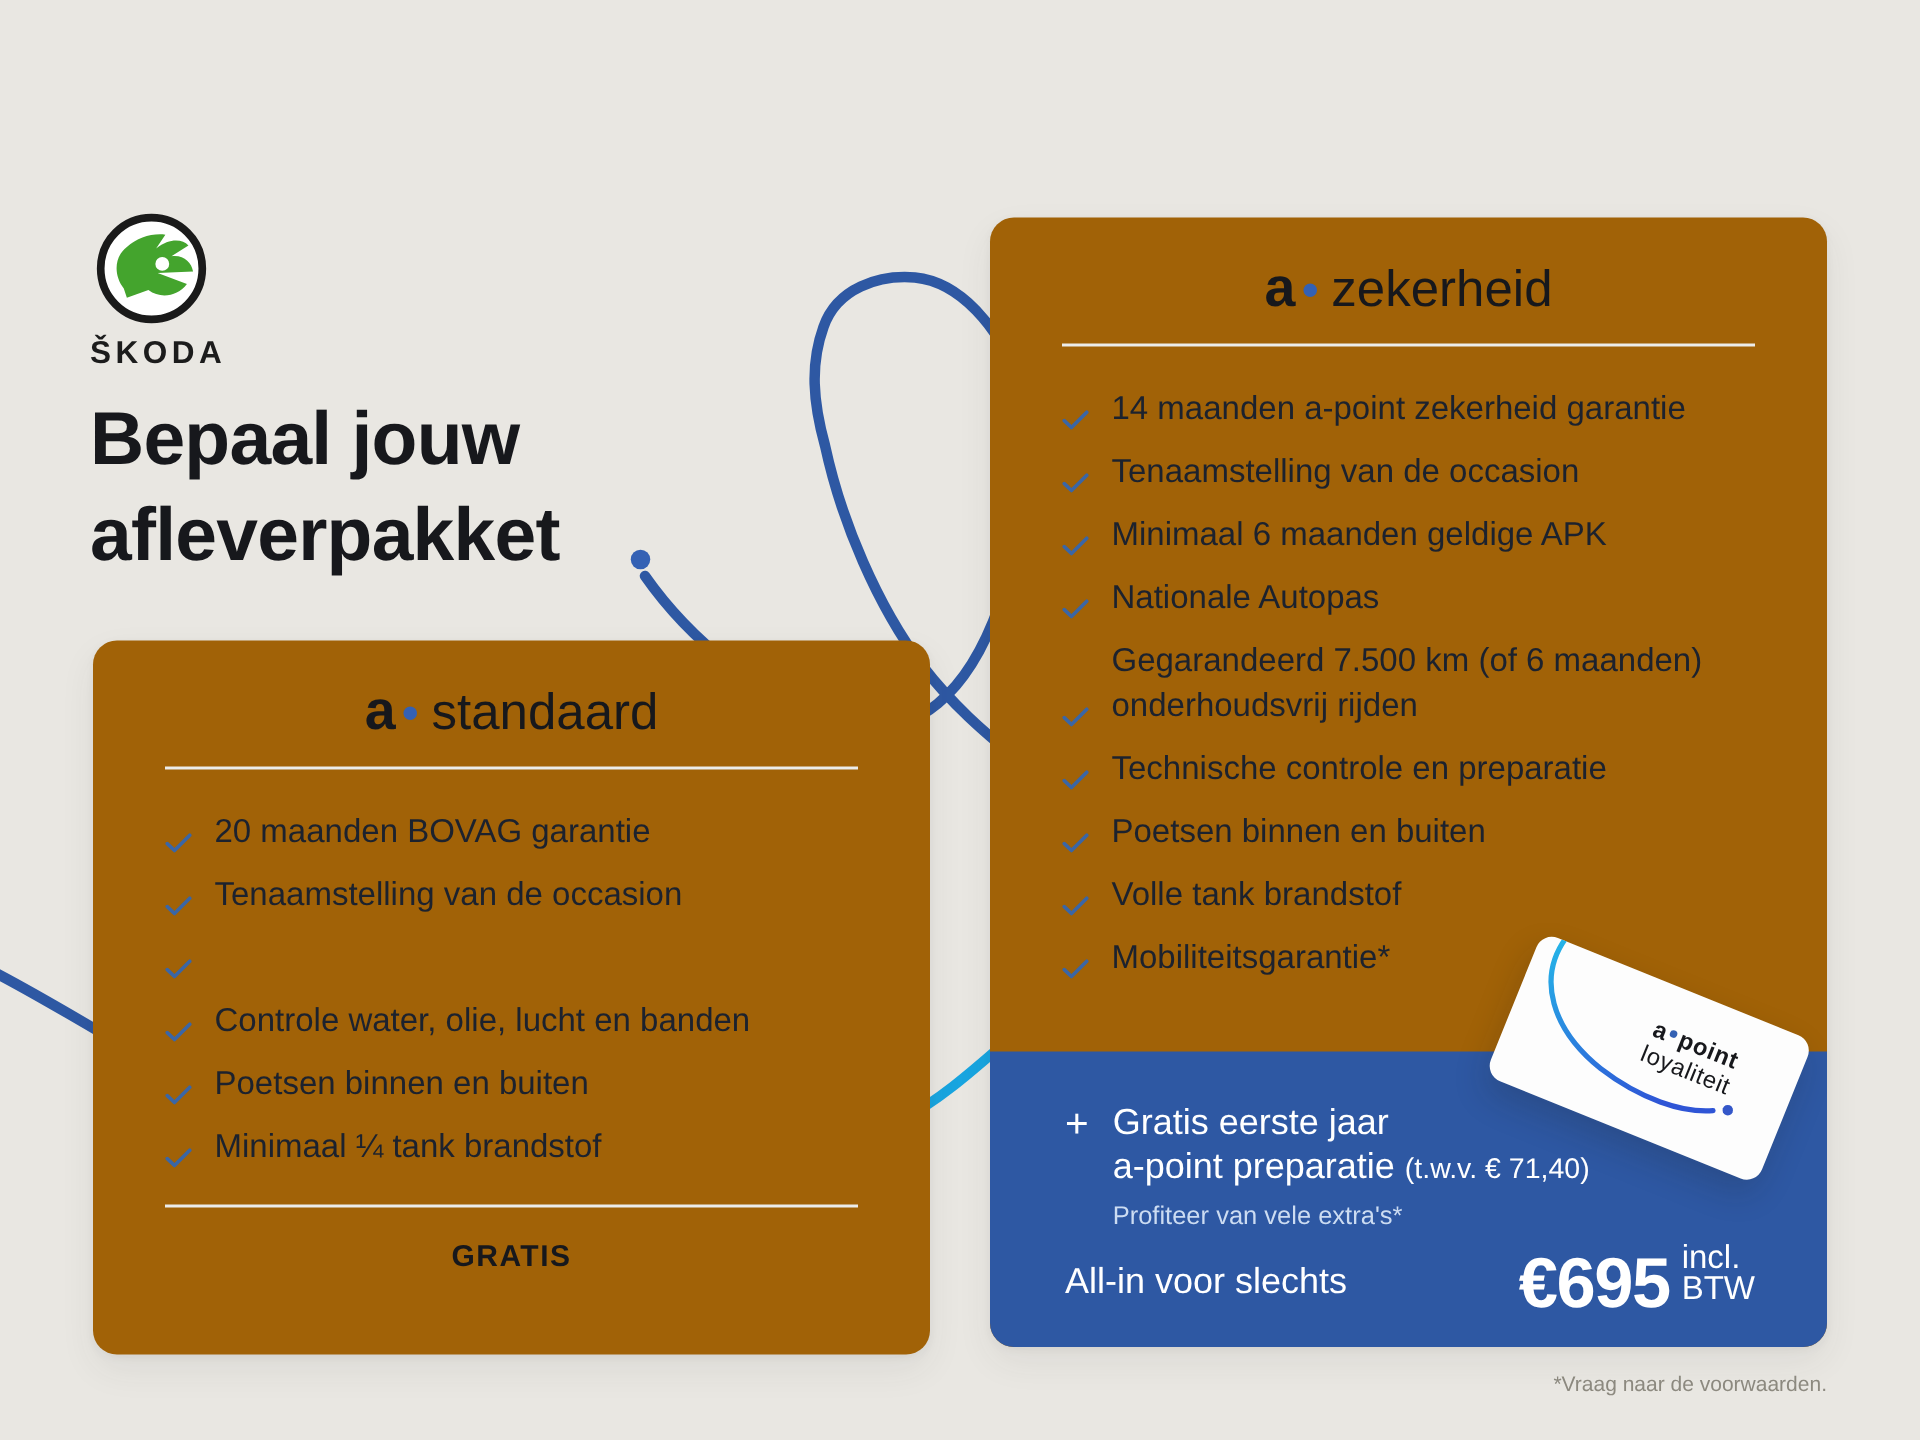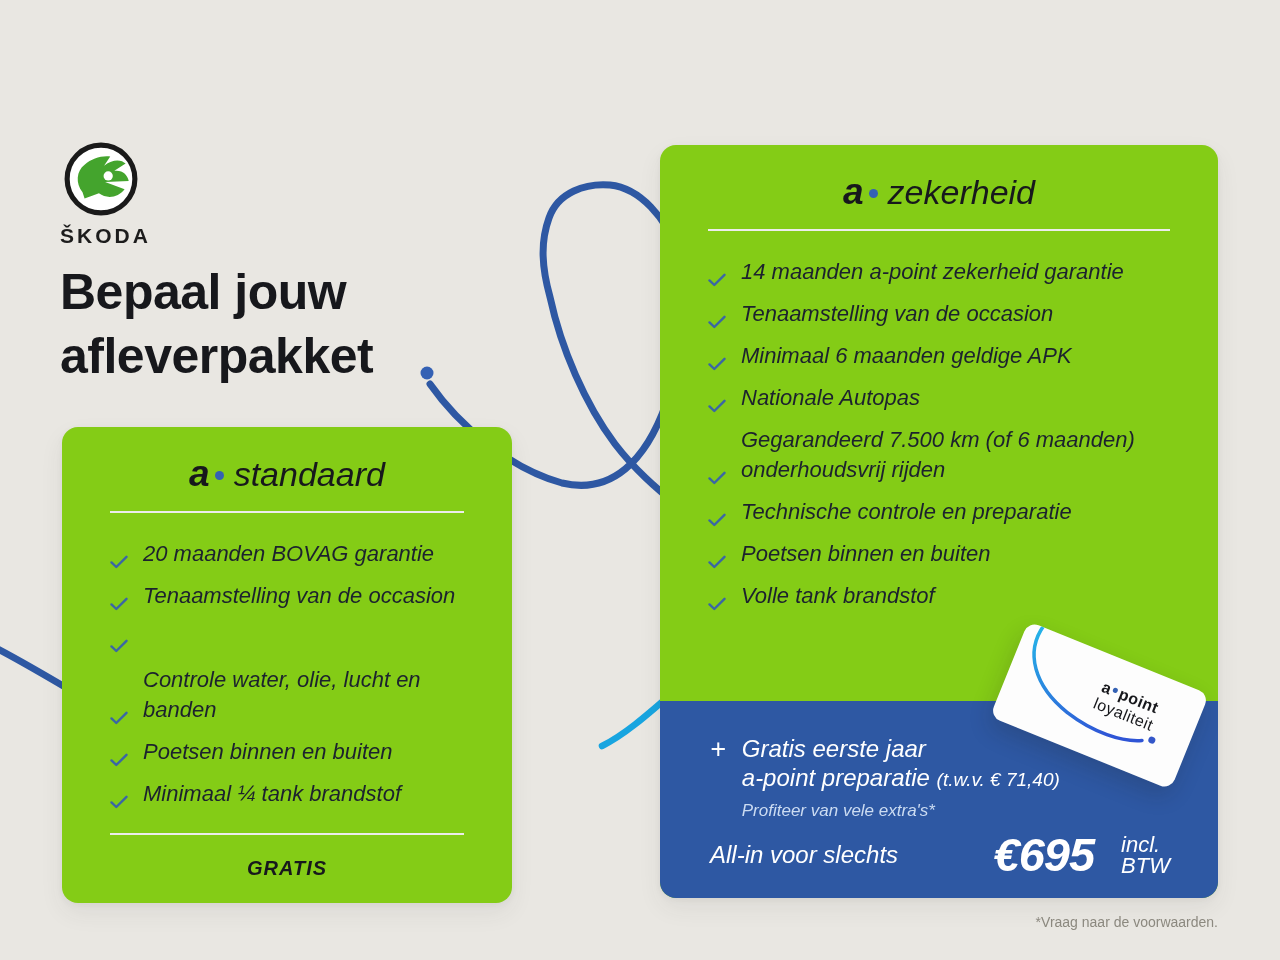--- a/index.html
+++ b/index.html
@@ -13,23 +13,23 @@
   
   .brand { position:absolute; left:62px; top:140px; z-index:1; }
   .brand-logo { display:block; width:78px; height:78px; }
   .brand-wordmark { margin-top:6px; margin-left:-2px; font-size:21px; font-weight:700; letter-spacing:3px; color:#1c1c1c; }
 
   
   .headline { position:absolute; left:60px; top:260px; z-index:1;
     font-size:50px; line-height:64px; font-weight:600; letter-spacing:-0.5px; color:#17181c; }
 
   
-  .card { position:absolute; background:#84cc16; border-radius:16px; z-index:2;
-    box-shadow:0 10px 24px rgba(60,60,55,.07), 0 2px 6px rgba(60,60,55,.05);font-style:italic; }
-  .card-standard { left:62px; top:427px; width:450px; height:476px; padding:0 48px; }
+  .card { position:absolute; background:#a16207; border-radius:16px; z-index:2;
+    box-shadow:0 10px 24px rgba(60,60,55,.07), 0 2px 6px rgba(60,60,55,.05); }
+  .card-standard { left:62px; top:427px; width:558px; height:476px; padding:0 48px; }
   .card-zekerheid { left:660px; top:145px; width:558px; height:753px; padding:0 48px; overflow:hidden; }
 
   .card-title { margin-top:24px; text-align:center; height:46px; line-height:46px; color:#17181c; white-space:nowrap; }
   .brand-a { font-size:37px; font-weight:700; }
   .brand-dot { display:inline-block; width:9px; height:9px; border-radius:50%; background:#3461b4; margin:0 10px 0 5px; vertical-align:6px; }
   .title-word { font-size:34px; font-weight:500; }
 
   .divider { height:2px; background:#ececea; border:none; margin-top:14px; }
 
   .checklist { list-style:none; margin-top:20px; }
@@ -43,21 +43,21 @@
   
   .offer-section { position:absolute; left:0; right:0; bottom:0; height:197px; background:#2e58a3; padding:34px 48px 0 50px; color:#ffffff; }
   .offer-row { display:flex; gap:16px; }
   .plus { font-size:27px; line-height:28px; font-weight:400; }
   .offer-line1 { font-size:24px; line-height:28px; font-weight:500; }
   .offer-line2 { font-size:24px; line-height:30px; font-weight:500; white-space:nowrap; }
   .offer-note { font-size:19px; font-weight:400; }
   .offer-sub { margin-top:6px; font-size:17px; line-height:20px; font-weight:400; color:#ccdcf2; }
   .price-row { margin-top:6px; display:flex; justify-content:space-between; align-items:center; }
   .price-label { font-size:24px; font-weight:500; }
-  .price-group { display:flex; align-items:center; gap:27px; }
+  .price-group { display:flex; align-items:flex-start; gap:8px; }
   .price { font-size:47px; font-weight:700; letter-spacing:-1px; }
   .price-suffix { display:flex; flex-direction:column; font-size:22px; line-height:21px; font-weight:400; }
 
   
   .loyalty-card { position:absolute; left:1002px; top:654px; width:195px; height:103px; z-index:3;
     background:#fdfdfd; border-radius:11px; transform:rotate(22deg);
     box-shadow:0 10px 22px rgba(30,30,30,.18); }
   .lc-arc { position:absolute; left:0; top:0; width:195px; height:103px; }
   .lc-text { position:absolute; right:14px; top:24px; width:116px; text-align:center; color:#17181c; }
   .lc-line1 { font-size:16px; font-weight:700; letter-spacing:.5px; }
@@ -205,20 +205,26 @@
           <span class="check-text">Poetsen binnen en buiten</span>
         </li>
 
         <li class="check-item">
           <svg class="check" viewBox="0 0 18 14">
             <path d="M1.5 7.4 L6.3 12 L16.5 1.8" fill="none" stroke="#3a66a6" stroke-width="2.4" stroke-linecap="round" stroke-linejoin="round"></path>
           </svg>
           <span class="check-text">Volle tank brandstof</span>
         </li>
 
+        <li class="check-item">
+          <svg class="check" viewBox="0 0 18 14">
+            <path d="M1.5 7.4 L6.3 12 L16.5 1.8" fill="none" stroke="#3a66a6" stroke-width="2.4" stroke-linecap="round" stroke-linejoin="round"></path>
+          </svg>
+          <span class="check-text">Mobiliteitsgarantie*</span>
+        </li>
       </ul>
 
     <div class="offer-section">
       <div class="offer-row">
         <span class="plus">+</span>
         <div class="offer-text">
           <div class="offer-line1">Gratis eerste jaar</div>
           <div class="offer-line2">
             <span>a-point preparatie</span>
             <span class="offer-note">(t.w.v. € 71,40)</span>

